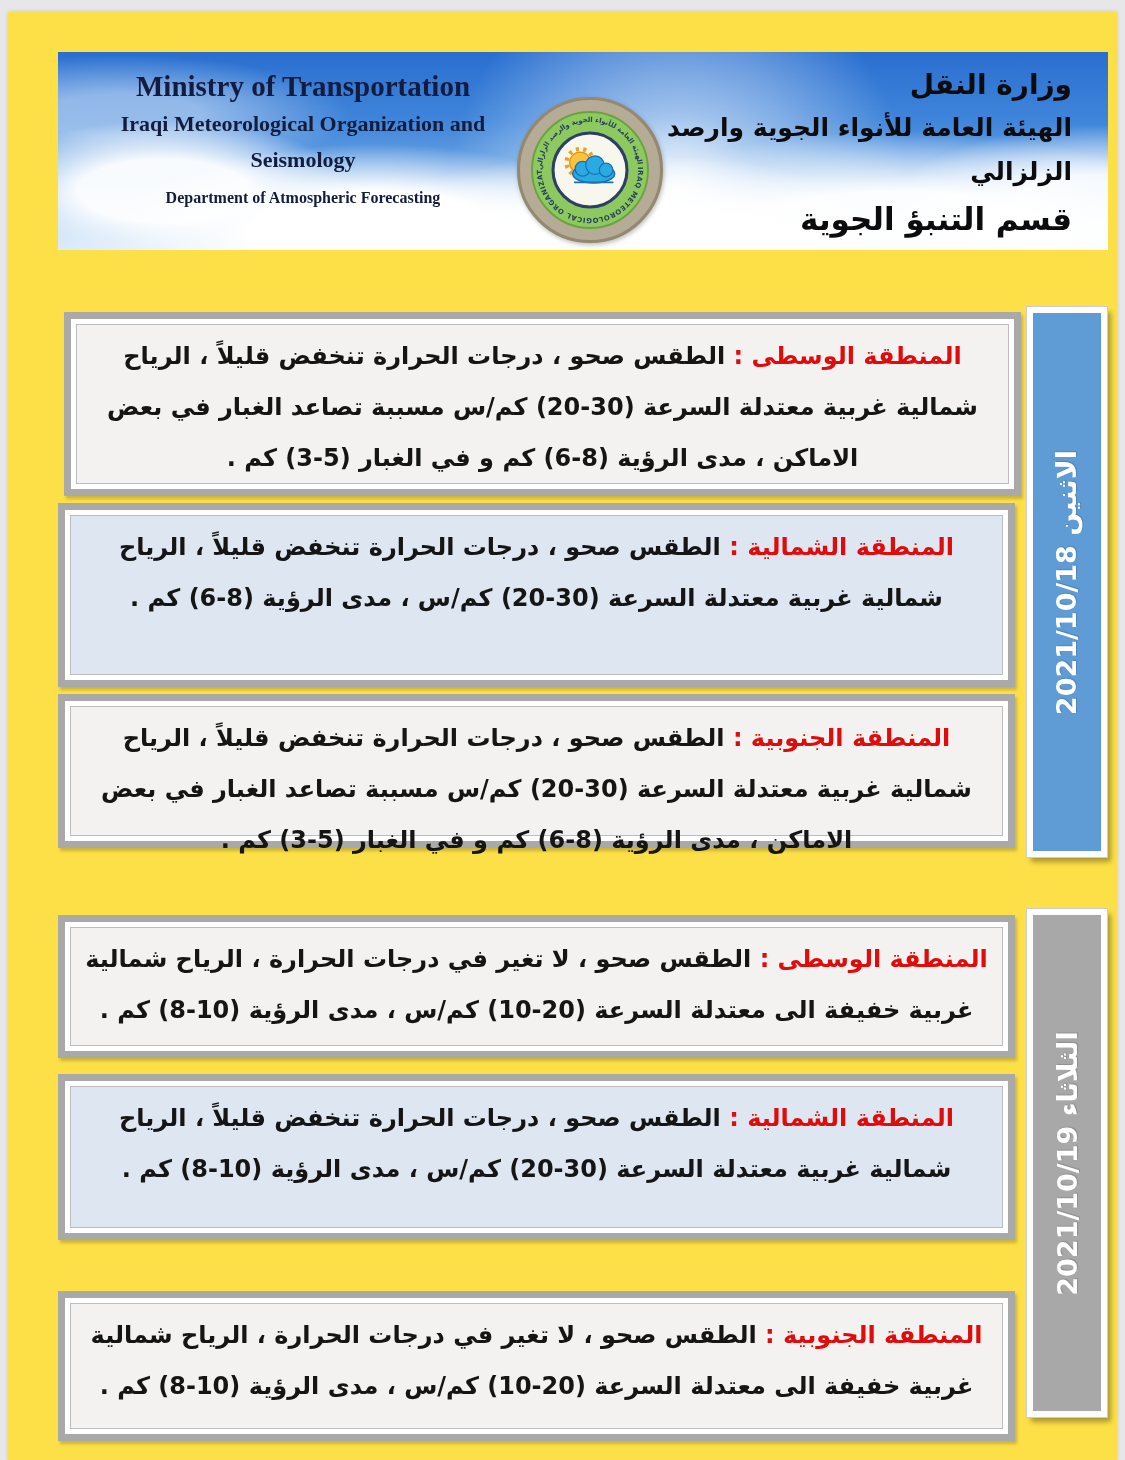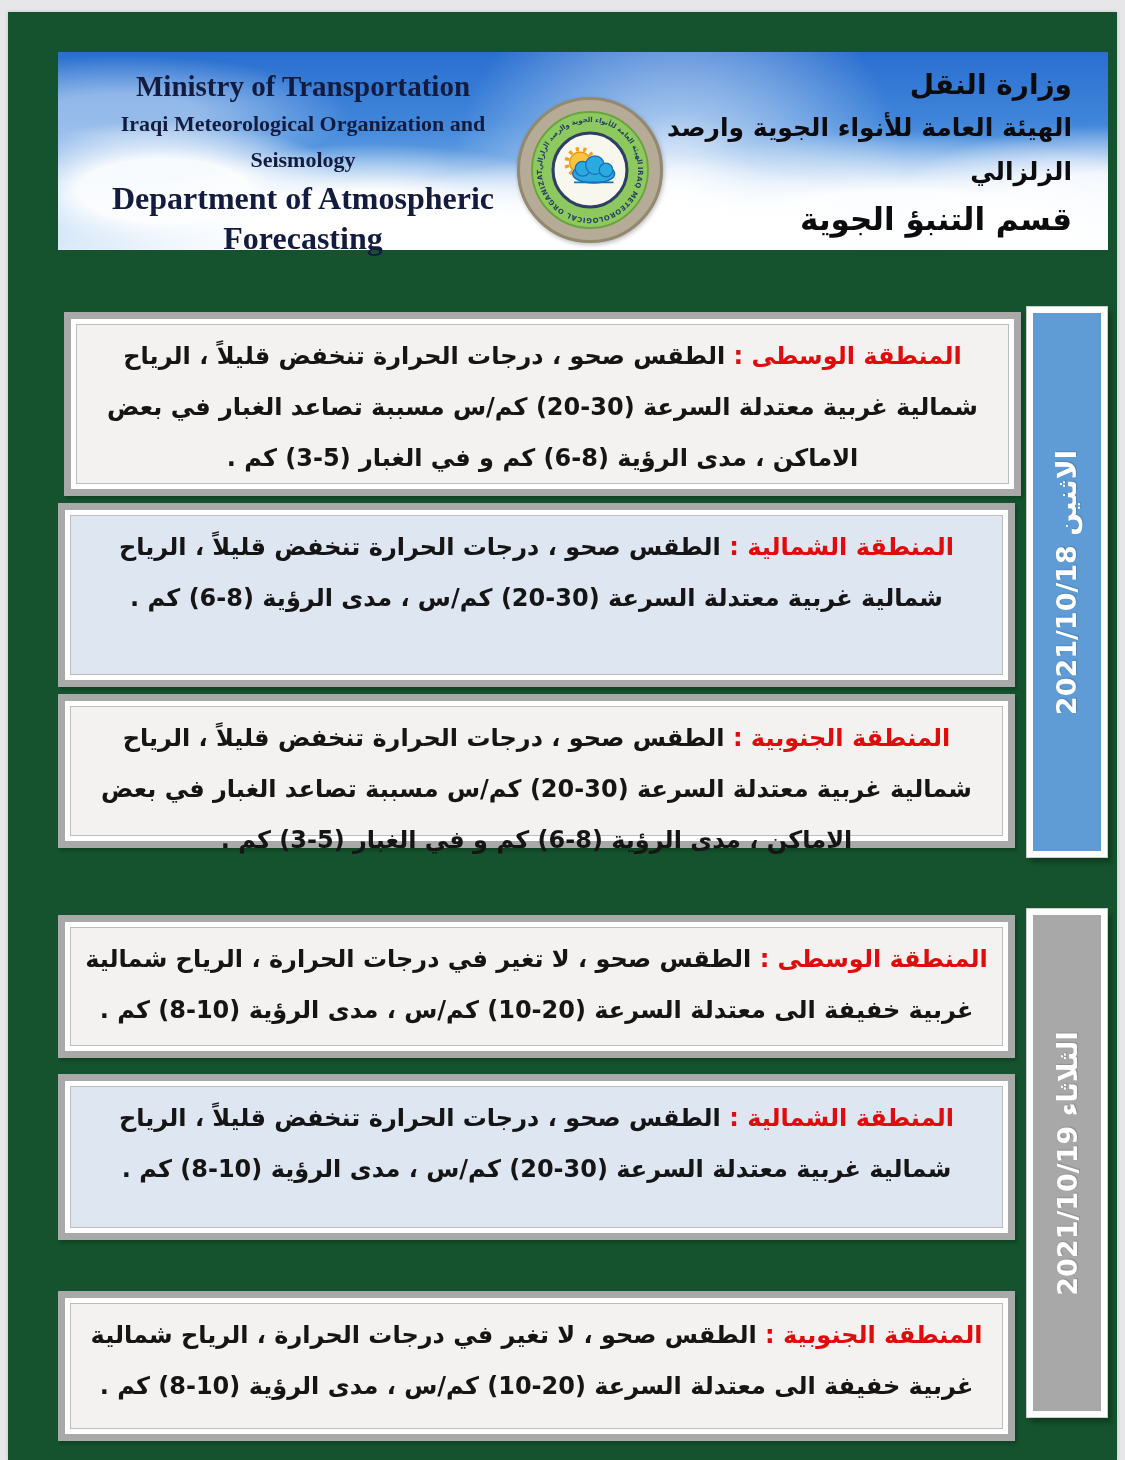--- a/index.html
+++ b/index.html
@@ -3,21 +3,21 @@
 <meta charset="utf-8">
 <style>
   html,body{margin:0;padding:0;}
   body{
     width:1125px;height:1460px;position:relative;overflow:hidden;
     background:#e7e7ea;
     font-family:"DejaVu Sans",sans-serif;
   }
   .page{
     position:absolute;left:8px;top:12px;width:1109px;height:1448px;
-    background:#14532d;
+    background:#fde047;
     box-shadow:0 0 4px rgba(0,0,0,.15);
   }
   
   .banner{
     position:absolute;left:50px;top:40px;width:1050px;height:198px;
     background:
       radial-gradient(circle at 620px 140px, rgba(255,255,255,.95) 0px, rgba(255,255,255,.50) 80px, rgba(255,255,255,0) 230px),
       radial-gradient(ellipse 190px 70px at 10% 70%, rgba(255,255,255,.95) 45%, rgba(255,255,255,0) 100%),
       radial-gradient(ellipse 260px 90px at 30% 92%, #ffffff 48%, rgba(255,255,255,0) 100%),
       radial-gradient(ellipse 300px 100px at 54% 102%, #ffffff 50%, rgba(255,255,255,0) 100%),
@@ -25,21 +25,21 @@
       radial-gradient(ellipse 210px 85px at 99% 80%, rgba(255,255,255,.9) 42%, rgba(255,255,255,0) 100%),
       radial-gradient(ellipse 230px 60px at 6% 32%, rgba(255,255,255,.45) 35%, rgba(255,255,255,0) 100%),
       linear-gradient(180deg,#2a6fd0 0%,#3f85da 35%,#6ea7e5 62%,#a9cdf1 82%,#dcebfa 100%);
   }
   .en-block{
     position:absolute;left:30px;top:14px;width:430px;text-align:center;
     color:#131c3e;font-family:"Liberation Serif","DejaVu Serif",serif;font-weight:700;
   }
   .en-l1{font-size:29px;line-height:40px;}
   .en-l2{font-size:22px;line-height:36px;}
-  .en-l3{font-size:32px;line-height:40px;}
+  .en-l3{font-size:16px;line-height:40px;}
   .ar-block{
     position:absolute;right:36px;top:12px;width:430px;text-align:right;
     direction:rtl;color:#0c0c0e;font-weight:700;
   }
   .ar-l1{font-size:28px;line-height:42px;}
   .ar-l2{font-size:25px;line-height:44px;}
   .ar-l3{font-size:31px;line-height:50px;}
   .logo{
     position:absolute;left:458px;top:44px;width:148px;height:148px;
     filter:drop-shadow(1px 2px 2px rgba(0,0,0,.25));

